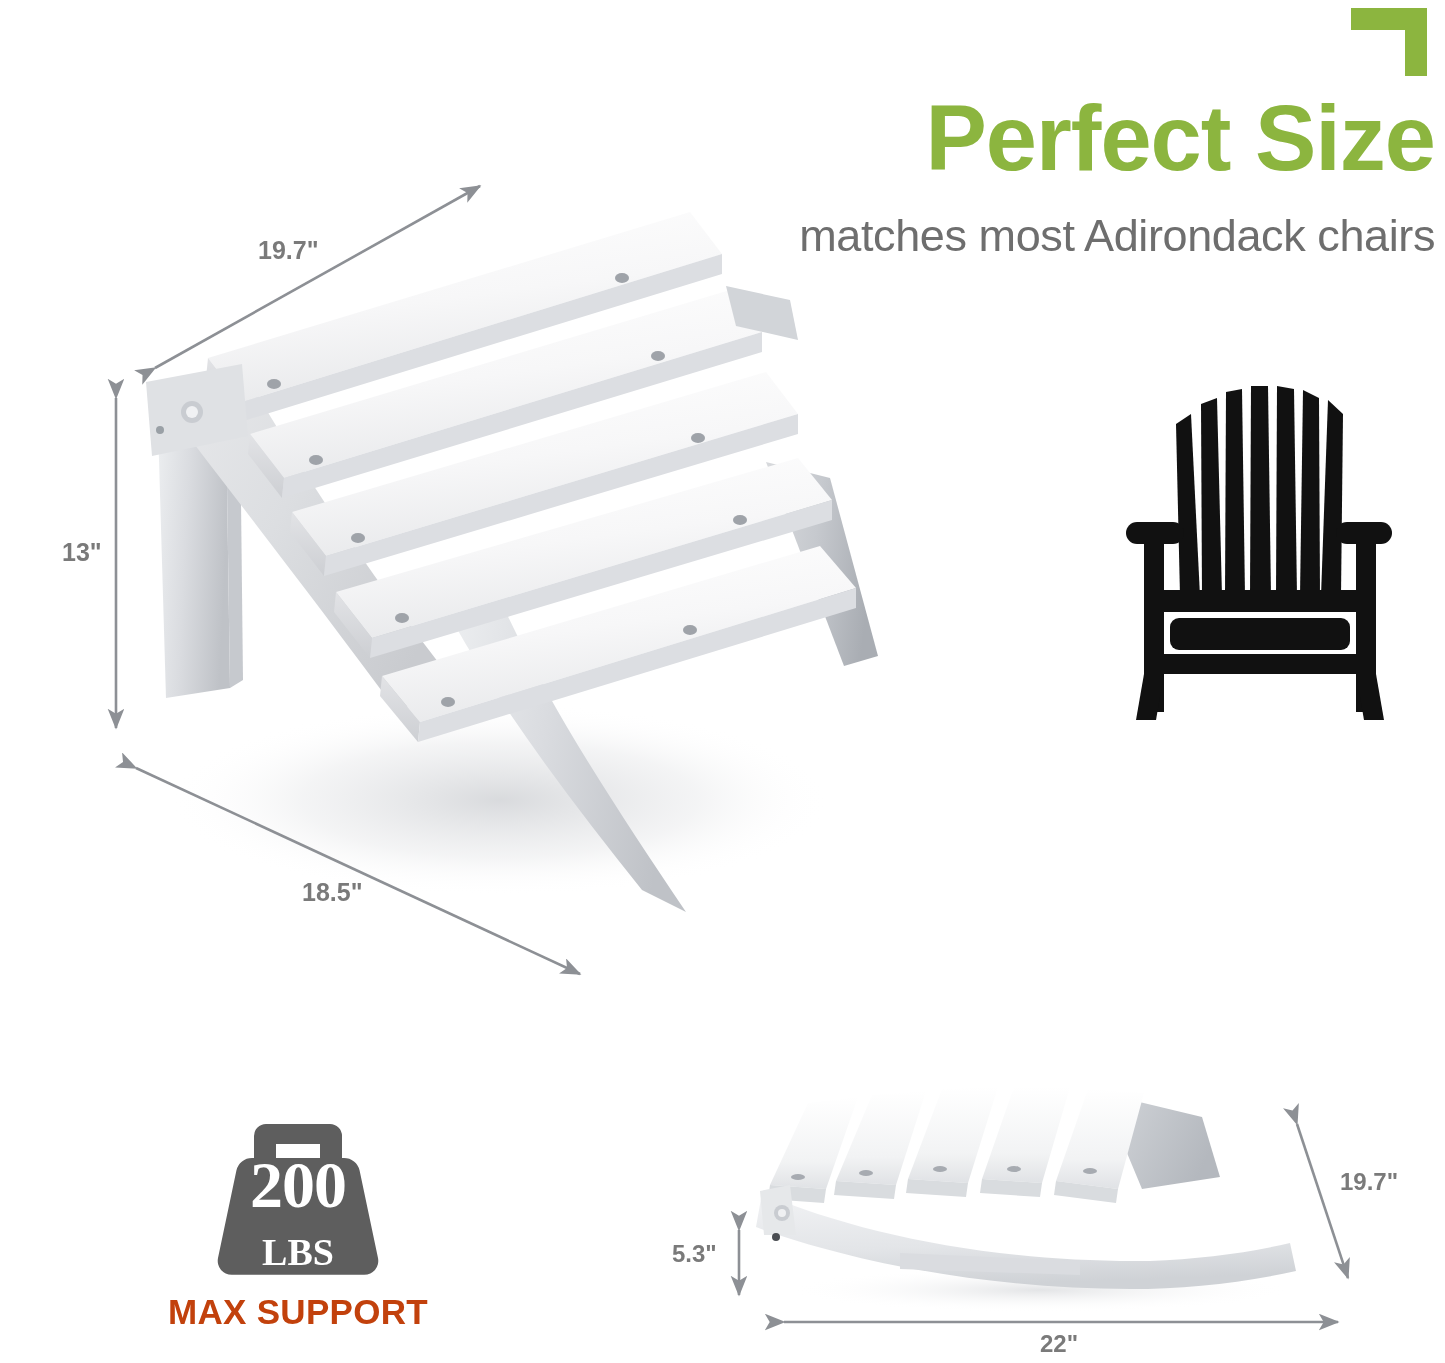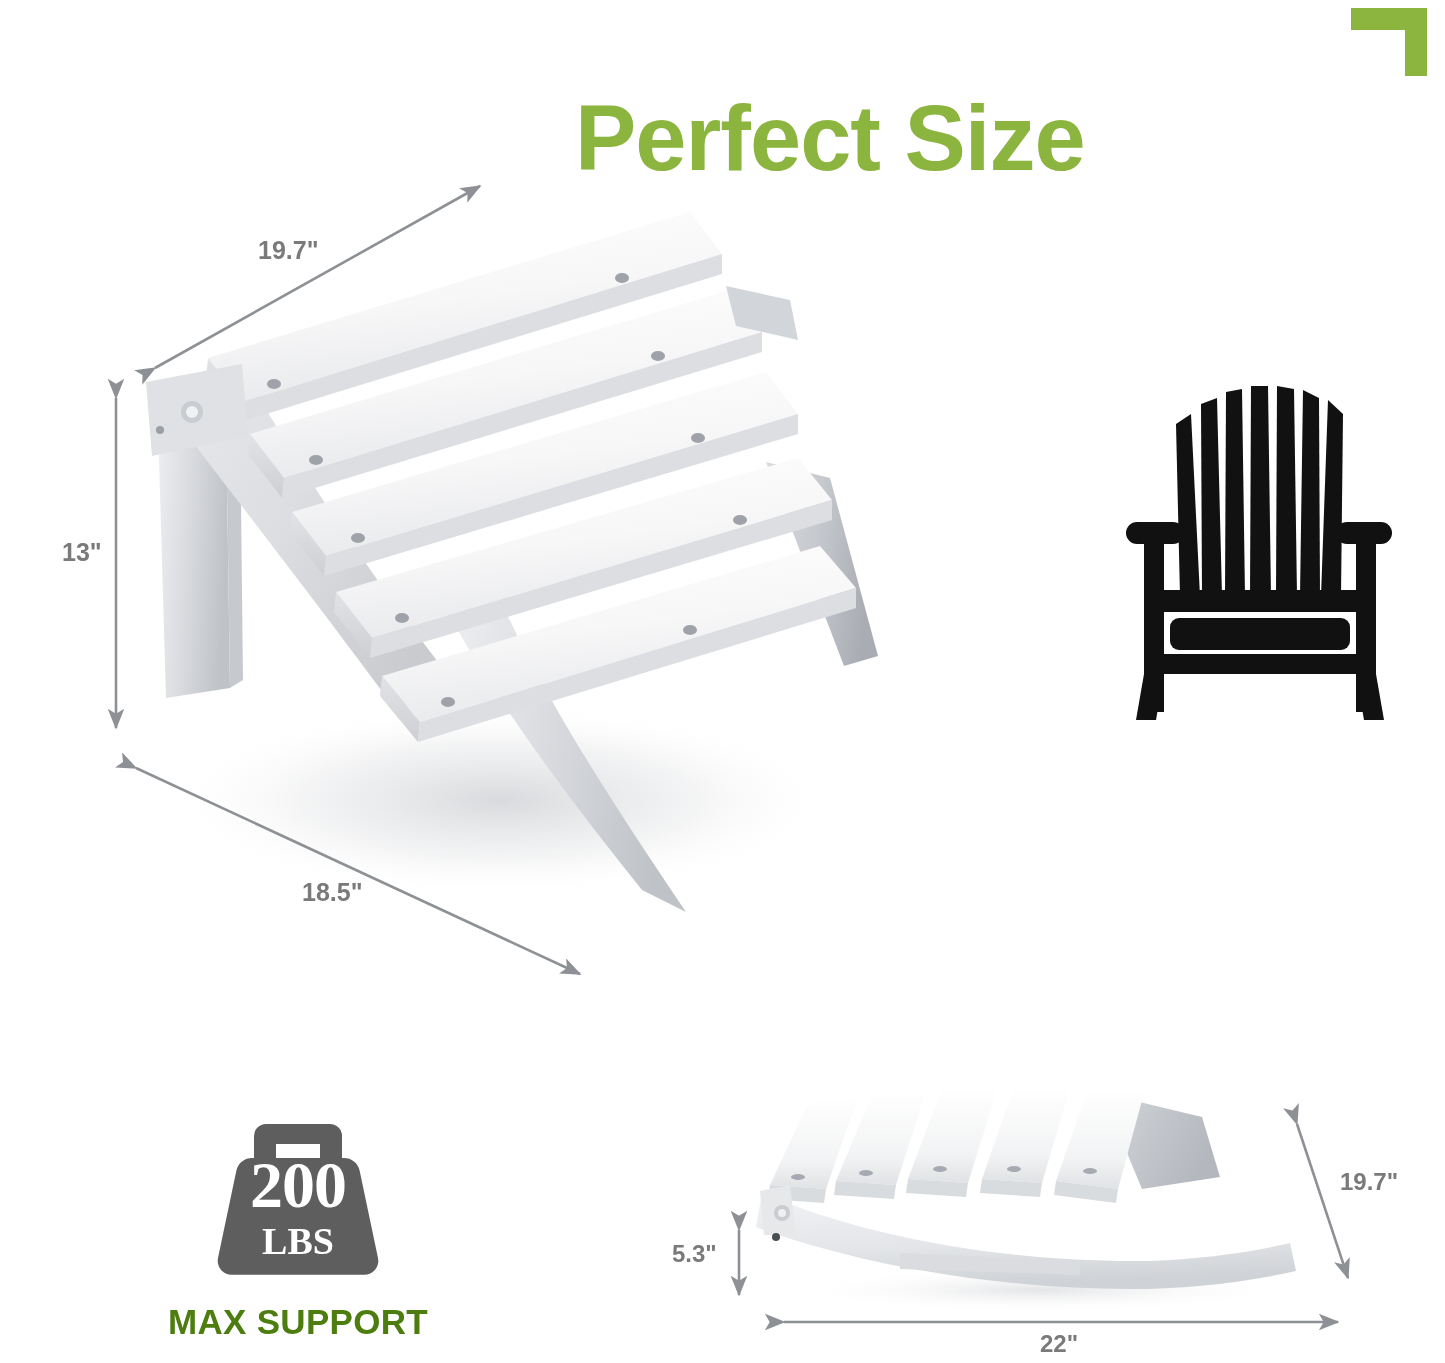--- a/index.html
+++ b/index.html
@@ -38,20 +38,21 @@
     width: 22px; height: 68px;
     background: var(--green);
   }
 
   
   .headline {
     position: absolute;
     top: 92px;
     right: 10px;
     width: 860px;
+    text-align: right;
     font-size: 92px;
     font-weight: bold;
     line-height: 1.0;
     color: var(--green);
     letter-spacing: -1px;
   }
   .subheadline {
     position: absolute;
     top: 212px;
     right: 10px;
@@ -101,27 +102,27 @@
     left: 0;
     top: 34px;
     width: 196px;
     text-align: center;
     color: #ffffff;
     font-weight: bold;
     line-height: 1;
     z-index: 3;
   }
   .weight-num { font-size: 66px; letter-spacing: -1px; }
-  .weight-unit { font-size: 38px; letter-spacing: 0px; margin-top: 4px; }
+  .weight-unit { font-size: 38px; letter-spacing: 0px; margin-top: 15px; }
   .max-support {
-    margin-top: 14px;
+    margin-top: 4px;
     text-align: center;
     font-size: 35px;
     font-weight: bold;
-    color: #4d7c0f;
+    color: #c2410c;
     letter-spacing: 0.3px;
   }
 
   
   .chair-icon {
     position: absolute;
     left: 1108px;
     top: 382px;
     width: 300px;
     height: 342px;
@@ -147,20 +148,21 @@
 <body>
 
 <div id="page">
 
   <div class="corner-bracket">
     <div class="bar-h"></div>
     <div class="bar-v"></div>
   </div>
 
   <div class="headline">Perfect Size</div>
+  <div class="subheadline">matches most Adirondack chairs</div>
 
   <svg class="ottoman-main" viewBox="0 0 800 760">
     <defs>
       <linearGradient id="slatTop" x1="0" y1="0" x2="0.35" y2="1">
         <stop offset="0" stop-color="#ffffff"></stop>
         <stop offset="0.55" stop-color="#f7f7f8"></stop>
         <stop offset="1" stop-color="#e7e8ea"></stop>
       </linearGradient>
       <linearGradient id="slatEdge" x1="0" y1="0" x2="0" y2="1">
         <stop offset="0" stop-color="#e2e3e6"></stop>

